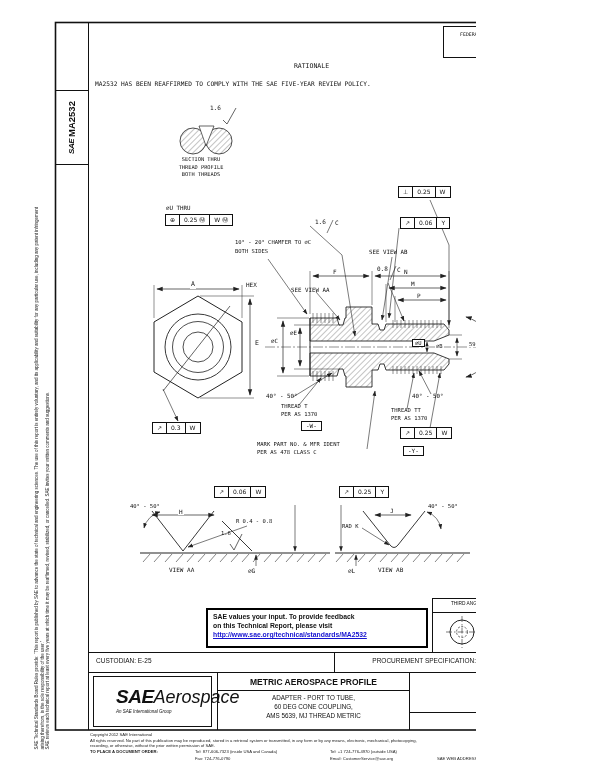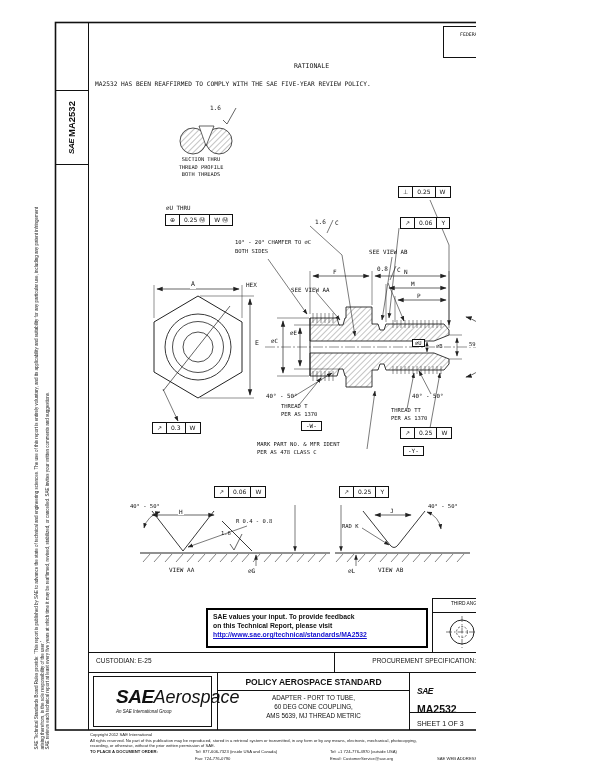--- a/index.html
+++ b/index.html
@@ -291,30 +291,25 @@
   <div class="lab ctr s48 tb" style="left:433px;top:601px;width:100px;">THIRD ANGLE PROJECTION</div>
 
   <div class="lab tb" style="left:96px;top:657px;font-size:6.5px;">CUSTODIAN:  E-25</div>
   <div class="lab ctr tb" style="left:335px;top:657px;width:199px;font-size:6.5px;">PROCUREMENT SPECIFICATION:  NONE</div>
 
   <div style="position:absolute;left:100px;top:686px;margin-left:16px;">
     <span class="saelogo" style="font-size:19px;">SAE</span><span class="tb" style="font-style:italic;font-size:18px;">Aerospace</span>
     <div class="tb" style="font-style:italic;font-size:4.5px;margin-top:1px;">An SAE International Group</div>
   </div>
 
-  <div class="lab ctr tb" style="left:218px;top:677px;width:191px;font-weight:bold;font-size:8.5px;">POLICY AEROSPACE STANDARD</div>
+  <div class="lab ctr tb" style="left:218px;top:677px;width:191px;font-weight:bold;font-size:8.5px;">METRIC AEROSPACE PROFILE</div>
   <div class="lab ctr tb" style="left:218px;top:694px;width:191px;font-size:6.3px;">ADAPTER - PORT TO TUBE,</div>
   <div class="lab ctr tb" style="left:218px;top:703px;width:191px;font-size:6.3px;">60 DEG CONE COUPLING,</div>
   <div class="lab ctr tb" style="left:218px;top:712px;width:191px;font-size:6.3px;">AMS 5639, MJ THREAD METRIC</div>
 
-  <div style="position:absolute;left:417px;top:679px;">
-    <span class="saelogo" style="font-size:8.5px;">SAE</span>
-    <span class="tb" style="font-weight:bold;font-size:10.5px;">MA2532</span>
-    <div class="tb" style="font-size:7px;margin-top:3px;">SHEET 1 OF 3</div>
-  </div>
 
   <div class="footer" style="left:90px;top:732px;">Copyright 2012 SAE International</div>
   <div class="footer" style="left:90px;top:737.5px;">All rights reserved. No part of this publication may be reproduced, stored in a retrieval system or transmitted, in any form or by any means, electronic, mechanical, photocopying,</div>
   <div class="footer" style="left:90px;top:742.8px;">recording, or otherwise, without the prior written permission of SAE.</div>
   <div class="footer" style="left:90px;top:749px;font-weight:bold;">TO PLACE A DOCUMENT ORDER:</div>
   <div class="footer" style="left:195px;top:749px;">Tel:  877-606-7323 (inside USA and Canada)</div>
   <div class="footer" style="left:330px;top:749px;">Tel:  +1 724-776-4970 (outside USA)</div>
   <div class="footer" style="left:195px;top:755.5px;">Fax:  724-776-0790</div>
   <div class="footer" style="left:330px;top:755.5px;">Email: CustomerService@sae.org</div>
   <div class="footer" style="left:437px;top:755.5px;">SAE WEB ADDRESS:  http://www.sae.org</div>

